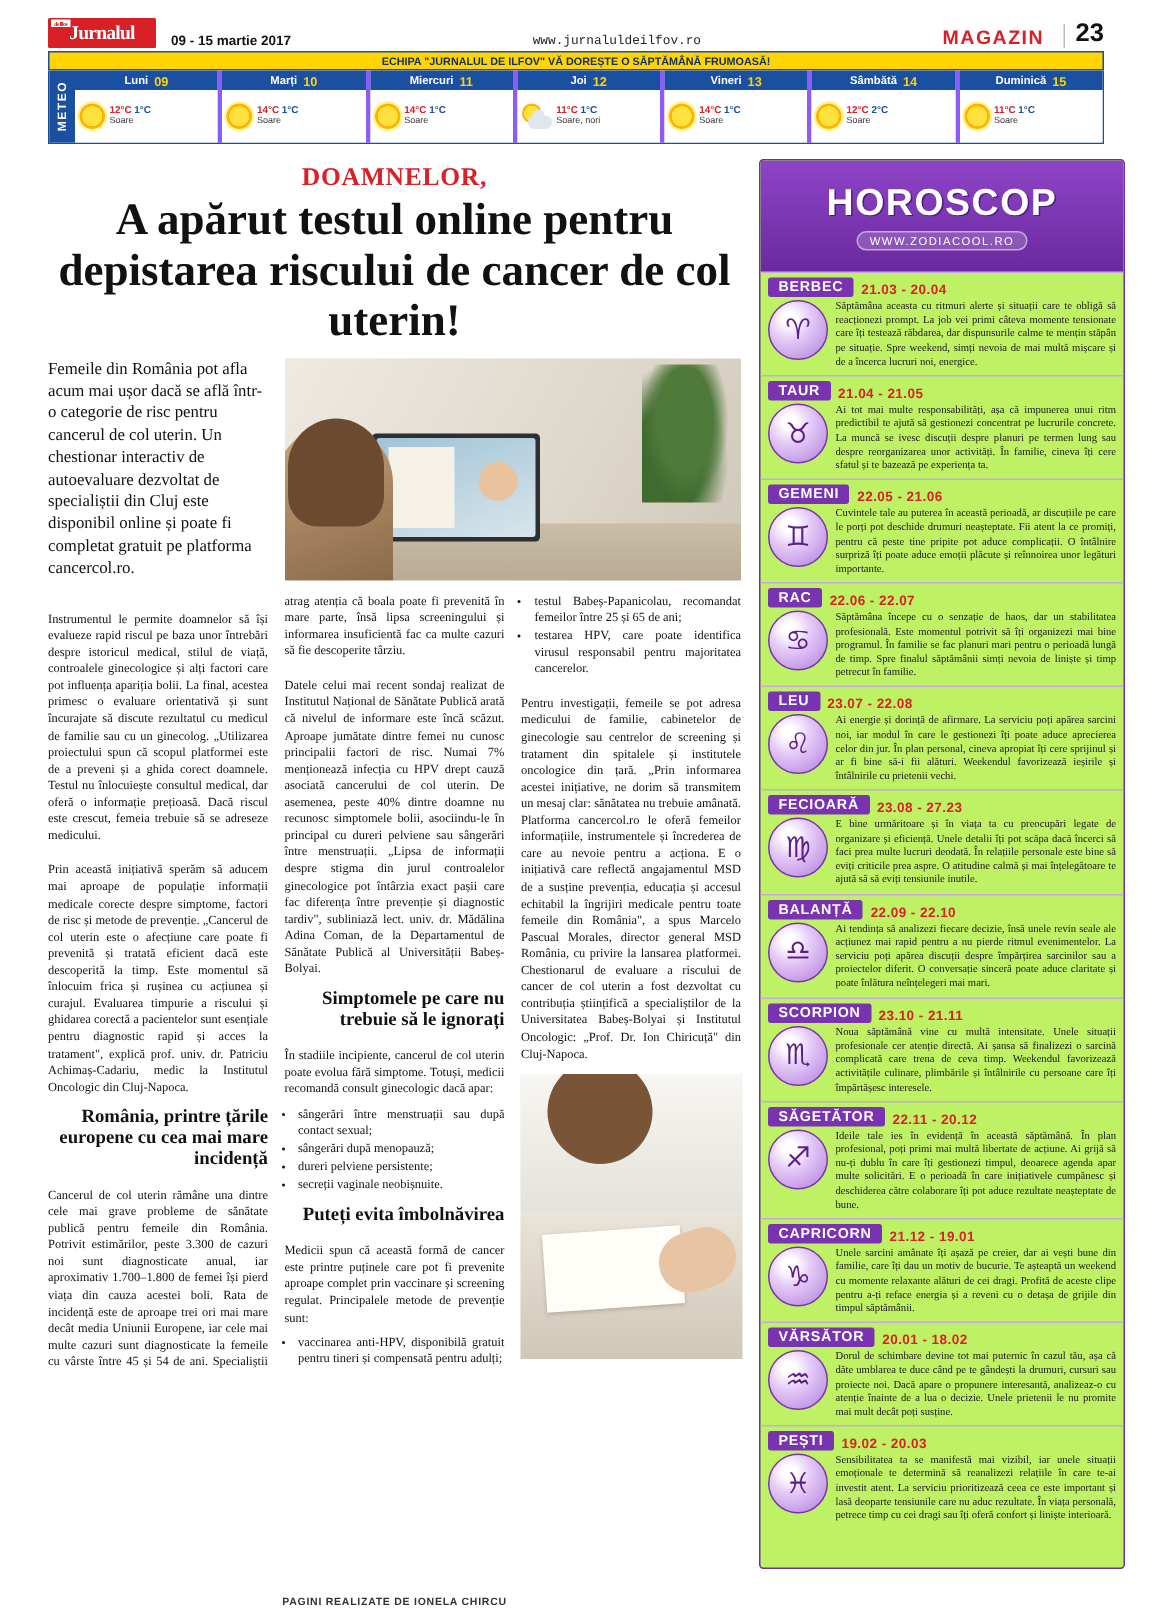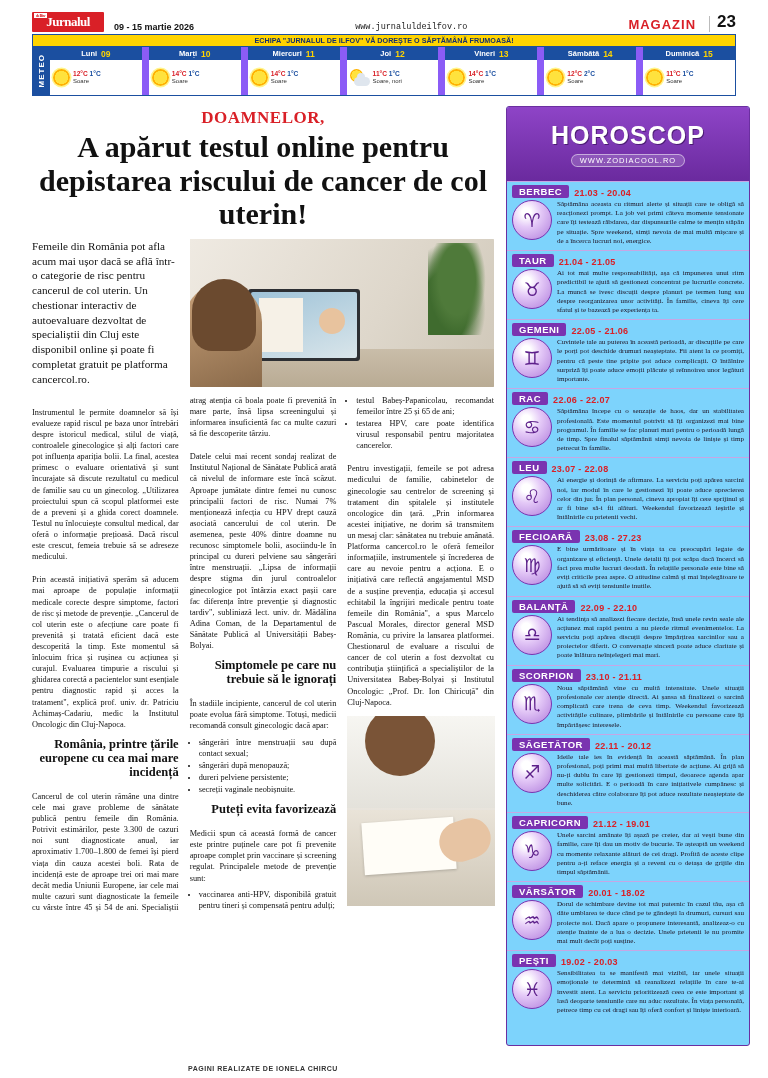--- a/index.html
+++ b/index.html
@@ -45,21 +45,21 @@
     font-family:"Liberation Sans", sans-serif; font-size:7.2px; font-weight:bold; color:#14306b;
   }
   .weather-body { height:49px; display:flex; border:1px solid #1b4fa0; border-top:none; background:#eaf3fd; }
   .meteo-tab {
     width:17px; background:#1b4fa0; color:#fff; display:flex; align-items:center; justify-content:center;
   }
   .meteo-tab span {
     writing-mode:vertical-rl; transform:rotate(180deg);
     font-family:"Liberation Sans", sans-serif; font-weight:bold; font-size:8px; letter-spacing:1px;
   }
-  .day { flex:1; border-right:7px solid #8b5cf6; display:flex; flex-direction:column; }
+  .day { flex:1; border-right:3px solid #8b5cf6; display:flex; flex-direction:column; }
   .day:last-child { border-right:none; }
   .day-head {
     height:13px; background:#1b4fa0; color:#fff; display:flex; align-items:center; justify-content:center; gap:4px;
     font-family:"Liberation Sans", sans-serif; font-size:7.5px; font-weight:bold;
   }
   .day-head .dnum { color:#ffd400; font-size:8.5px; }
   .day-body { flex:1; display:flex; align-items:center; padding:2px 3px; gap:3px; background:#fff; }
   .sun {
     width:17px; height:17px; border-radius:50%;
     background:radial-gradient(circle at 50% 50%, #ffe23d 0 55%, #ffb300 56% 100%);
@@ -127,21 +127,21 @@
   .photo-bottom .hair2 { position:absolute; left:18px; top:-10px; width:70px; height:70px; border-radius:50%; background:#7a5437; }
 
   .credit {
     position:absolute; left:0; bottom:-16px; width:462px; text-align:center;
     font-family:"Liberation Sans", sans-serif; font-size:7px; font-weight:bold; color:#333; letter-spacing:.5px;
   }
 
   
   .horo {
     width:244px; height:940px; border:1px solid #6b2fa0; border-radius:3px; overflow:hidden;
-    background:#7dd3fc; position:relative;
+    background:#bef264; position:relative;
   }
   .horo-head {
     height:74px; background:linear-gradient(180deg,#8e44c7 0%,#6a2a9e 100%);
     display:flex; flex-direction:column; align-items:center; justify-content:center; position:relative;
   }
   .horo-head h2 {
     margin:0; font-family:"Liberation Sans", sans-serif; font-weight:bold; font-size:25px; color:#ffffff;
     letter-spacing:1px; text-shadow:1px 1px 0 #4b1b73;
   }
   .horo-head .www {
@@ -175,21 +175,21 @@
 </head>
 <body>
 
 <div class="page">
 
   <div class="topbar">
     <div class="logo">
       <span class="sub">de Ilfov</span>
       <span>Jurnalul</span>
     </div>
-    <div class="topdate">09 - 15 martie 2026</div>
+    <div class="topdate">09 - 15 martie 2017</div>
     <div class="topurl">www.jurnaluldeilfov.ro</div>
     <div class="magazin">MAGAZIN</div>
     <div class="divbar"></div>
     <div class="pagenum">23</div>
   </div>
 
   <div class="weather-wrap">
     <div class="weather-banner">ECHIPA "JURNALUL DE ILFOV" VĂ DOREȘTE O SĂPTĂMÂNĂ FRUMOASĂ!</div>
     <div class="weather-body">
       <div class="meteo-tab">
@@ -336,21 +336,21 @@
         <p>Cancerul de col uterin rămâne una dintre cele mai grave probleme de sănătate publică pentru femeile din România. Potrivit estimărilor, peste 3.300 de cazuri noi sunt diagnosticate anual, iar aproximativ 1.700–1.800 de femei își pierd viața din cauza acestei boli. Rata de incidență este de aproape trei ori mai mare decât media Uniunii Europene, iar cele mai multe cazuri sunt diagnosticate la femeile cu vârste între 45 și 54 de ani. Specialiștii atrag atenția că boala poate fi prevenită în mare parte, însă lipsa screeningului și informarea insuficientă fac ca multe cazuri să fie descoperite târziu.</p>
         <p>Datele celui mai recent sondaj realizat de Institutul Național de Sănătate Publică arată că nivelul de informare este încă scăzut. Aproape jumătate dintre femei nu cunosc principalii factori de risc. Numai 7% menționează infecția cu HPV drept cauză asociată cancerului de col uterin. De asemenea, peste 40% dintre doamne nu recunosc simptomele bolii, asociindu-le în principal cu dureri pelviene sau sângerări între menstruații. „Lipsa de informații despre stigma din jurul controalelor ginecologice pot întârzia exact pașii care fac diferența între prevenție și diagnostic tardiv", subliniază lect. univ. dr. Mădălina Adina Coman, de la Departamentul de Sănătate Publică al Universității Babeș-Bolyai.</p>
         <div class="sub-h">Simptomele pe care nu trebuie să le ignorați</div>
         <p>În stadiile incipiente, cancerul de col uterin poate evolua fără simptome. Totuși, medicii recomandă consult ginecologic dacă apar:</p>
         <ul class="ul-tight">
           <li>sângerări între menstruații sau după contact sexual;</li>
           <li>sângerări după menopauză;</li>
           <li>dureri pelviene persistente;</li>
           <li>secreții vaginale neobișnuite.</li>
         </ul>
-        <div class="sub-h">Puteți evita favorizează</div>
+        <div class="sub-h">Puteți evita îmbolnăvirea</div>
         <p>Medicii spun că această formă de cancer este printre puținele care pot fi prevenite aproape complet prin vaccinare și screening regulat. Principalele metode de prevenție sunt:</p>
         <ul class="ul-tight">
           <li>vaccinarea anti-HPV, disponibilă gratuit pentru tineri și compensată pentru adulți;</li>
           <li>testul Babeș-Papanicolau, recomandat femeilor între 25 și 65 de ani;</li>
           <li>testarea HPV, care poate identifica virusul responsabil pentru majoritatea cancerelor.</li>
         </ul>
         <p>Pentru investigații, femeile se pot adresa medicului de familie, cabinetelor de ginecologie sau centrelor de screening și tratament din spitalele și institutele oncologice din țară. „Prin informarea acestei inițiative, ne dorim să transmitem un mesaj clar: sănătatea nu trebuie amânată. Platforma cancercol.ro le oferă femeilor informațiile, instrumentele și încrederea de care au nevoie pentru a acționa. E o inițiativă care reflectă angajamentul MSD de a susține prevenția, educația și accesul echitabil la îngrijiri medicale pentru toate femeile din România", a spus Marcelo Pascual Morales, director general MSD România, cu privire la lansarea platformei. Chestionarul de evaluare a riscului de cancer de col uterin a fost dezvoltat cu contribuția științifică a specialiștilor de la Universitatea Babeș-Bolyai și Institutul Oncologic: „Prof. Dr. Ion Chiricuță" din Cluj-Napoca.</p>
         <div class="photo-bottom">
           <div class="coat"></div>
           <div class="hair2"></div>

